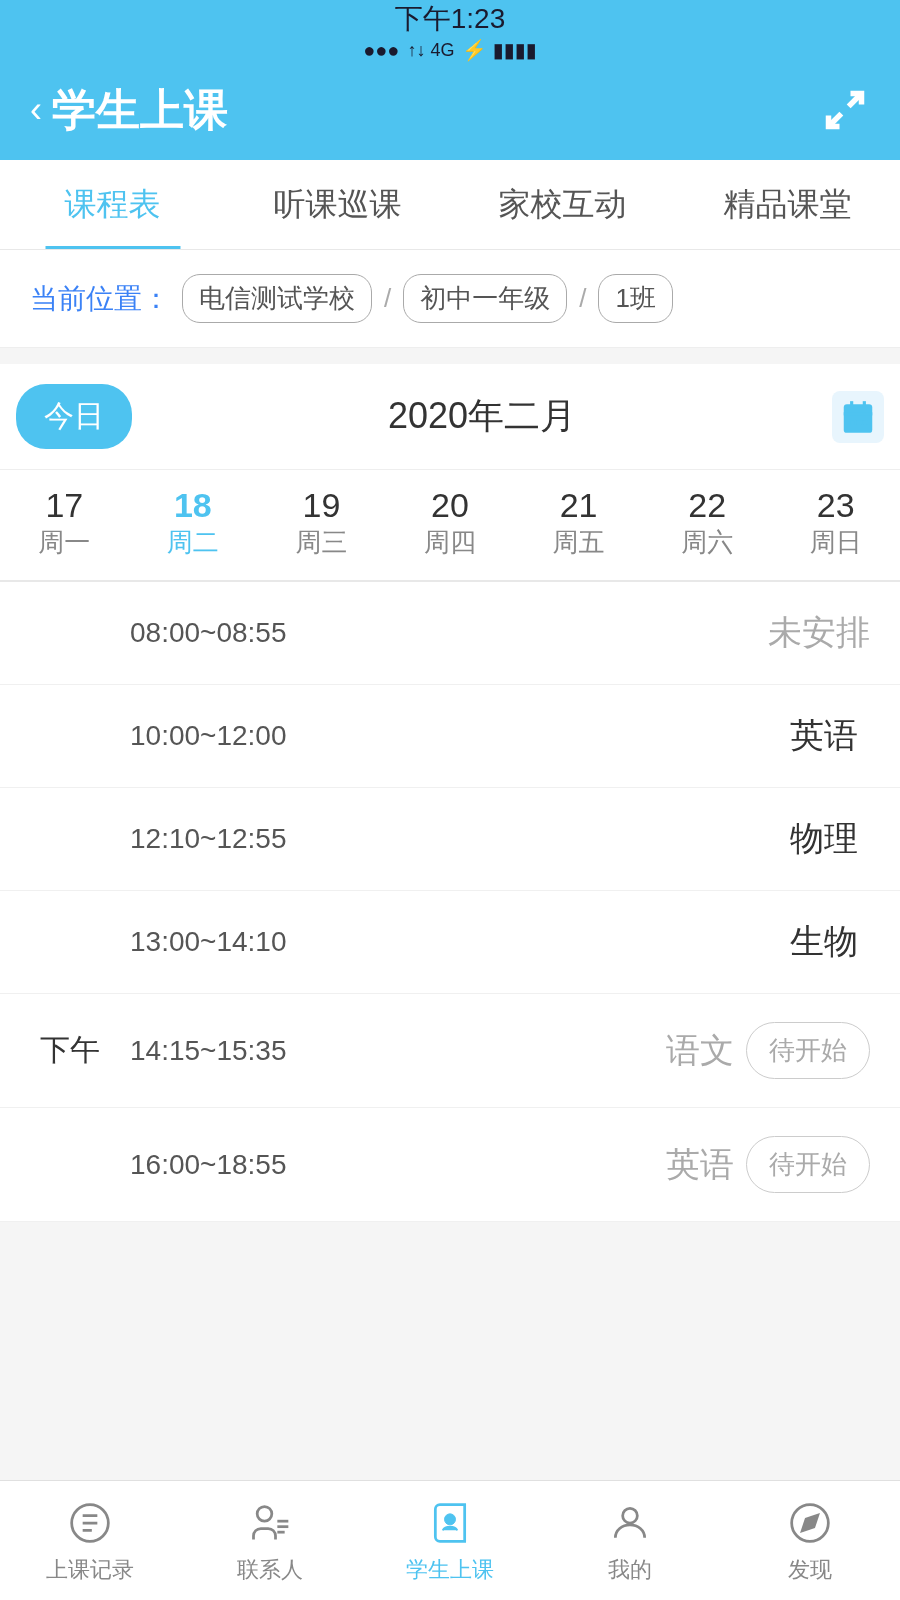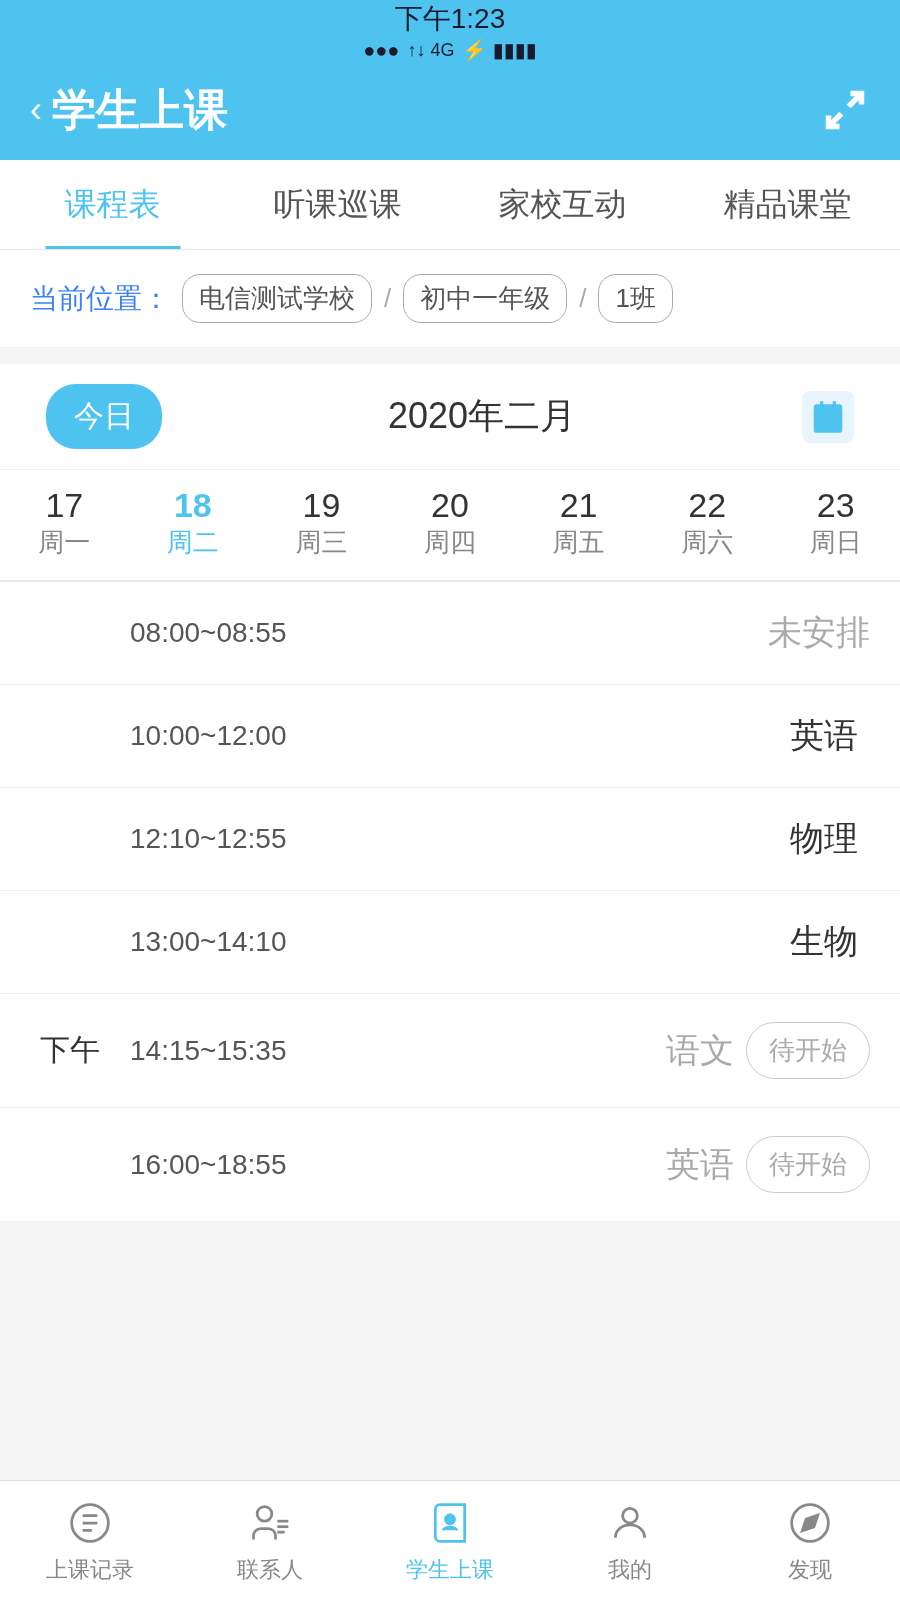--- a/index.html
+++ b/index.html
@@ -131,21 +131,21 @@
       color: #555;
     }
     .location-sep {
       font-size: 26px;
       color: #aaa;
     }
 
     
     .calendar-header {
       background: white;
-      padding: 20px 46px;
+      padding: 20px 16px;
       display: flex;
       align-items: center;
       justify-content: space-between;
       border-bottom: 1px solid #eee;
       margin-top: 16px;
     }
     .today-btn {
       background: #4ec3f0;
       color: white;
       border: none;

